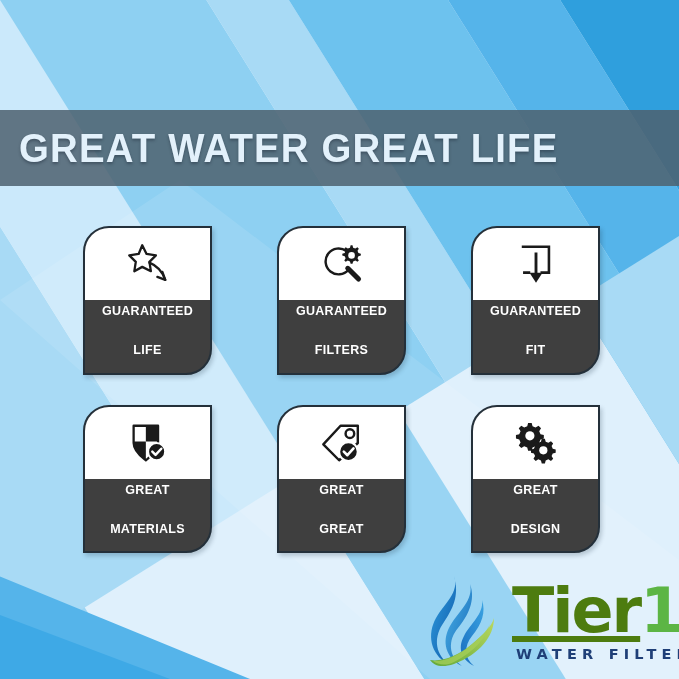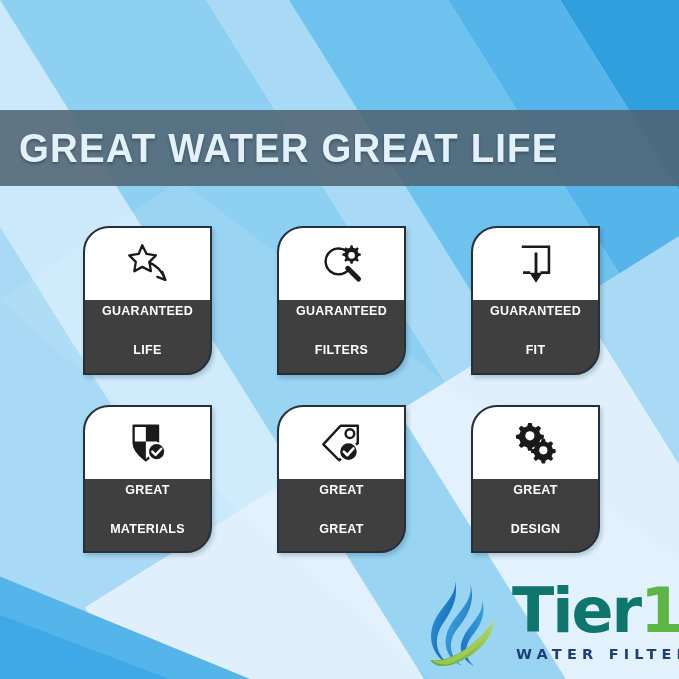--- a/index.html
+++ b/index.html
@@ -124,21 +124,21 @@
   .logo-word {
     position: absolute;
     left: 88px;
     top: 8px;
     font-family: "DejaVu Sans", sans-serif;
     font-size: 62px;
     font-weight: bold;
     line-height: 1;
     letter-spacing: -2px;
   }
-  .logo-tier { color: #0f766e; }
+  .logo-tier { color: #4d7c0f; text-decoration: underline; }
   .logo-one  { color: #5cb544; }
   .logo-sub {
     position: absolute;
     left: 92px;
     top: 74px;
     color: #1f3f77;
     font-family: "DejaVu Sans", sans-serif;
     font-size: 14.5px;
     font-weight: bold;
     letter-spacing: 5.2px;

